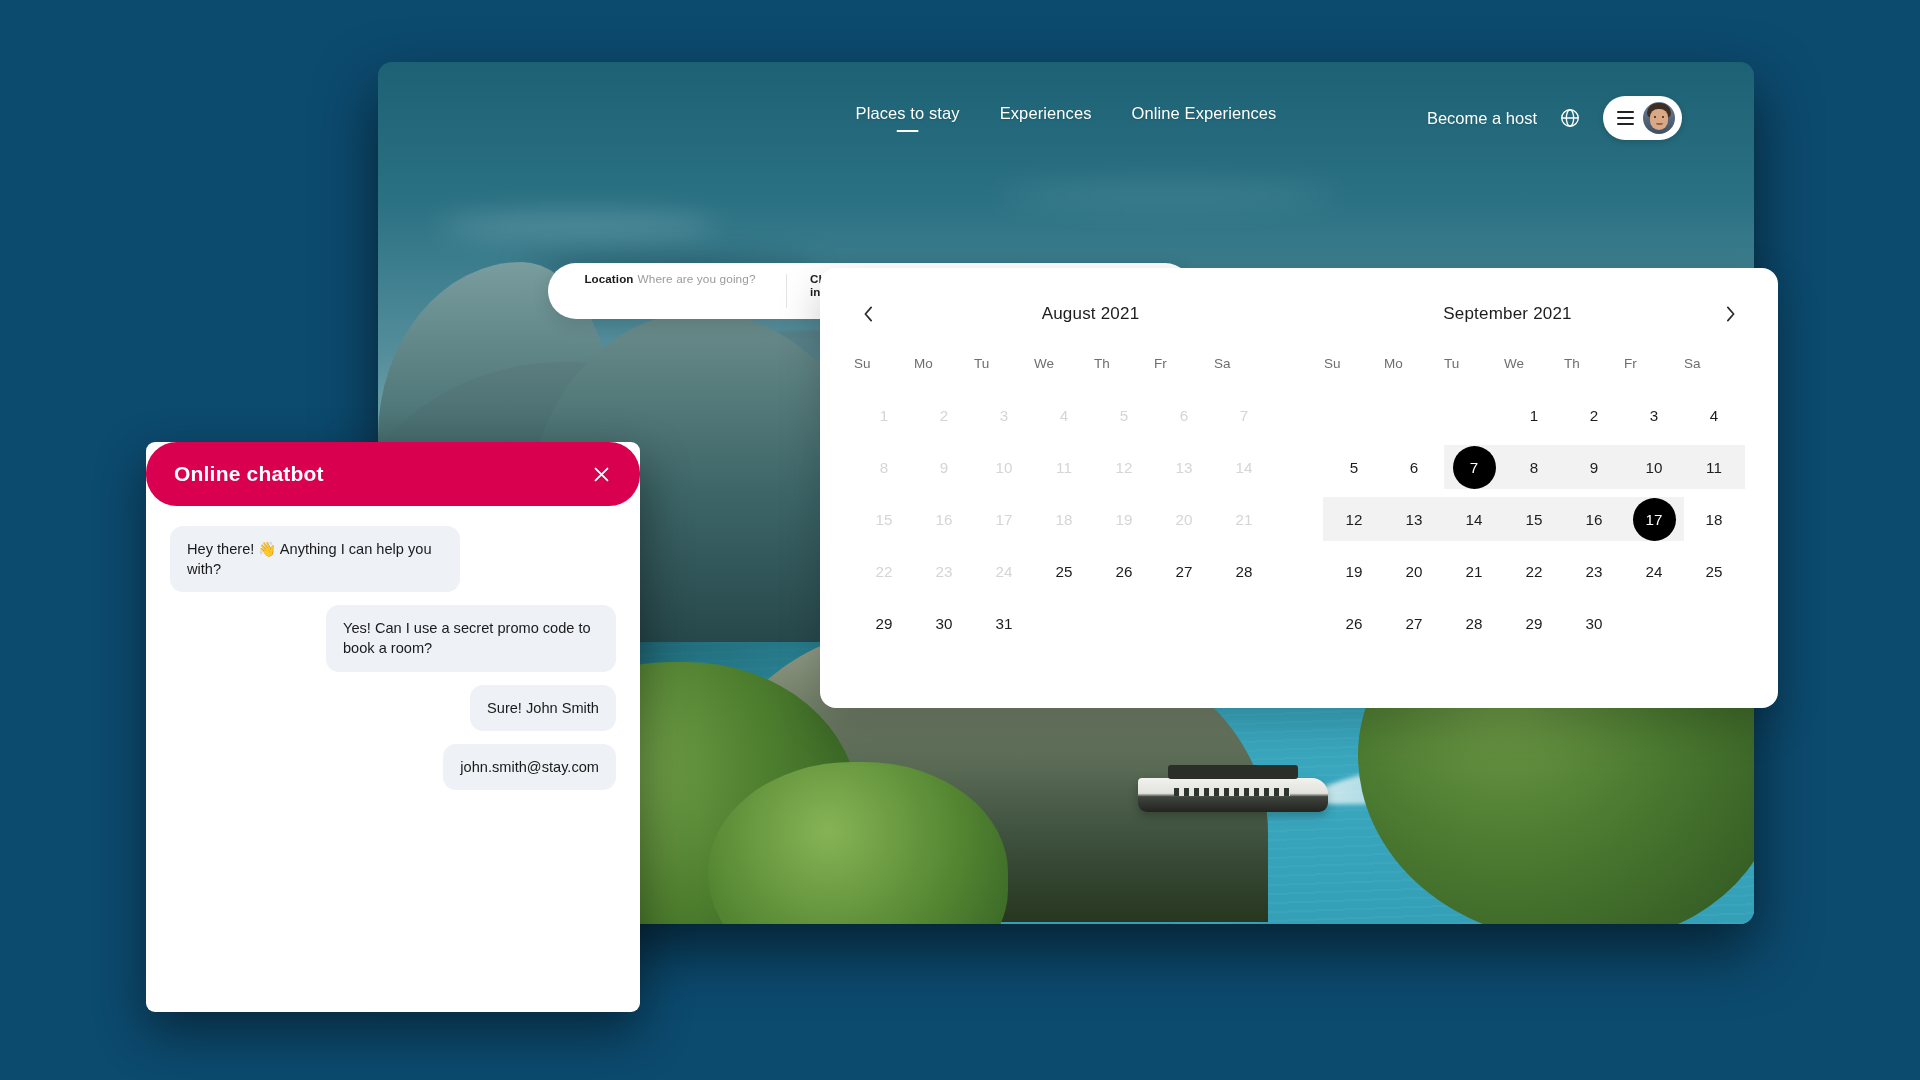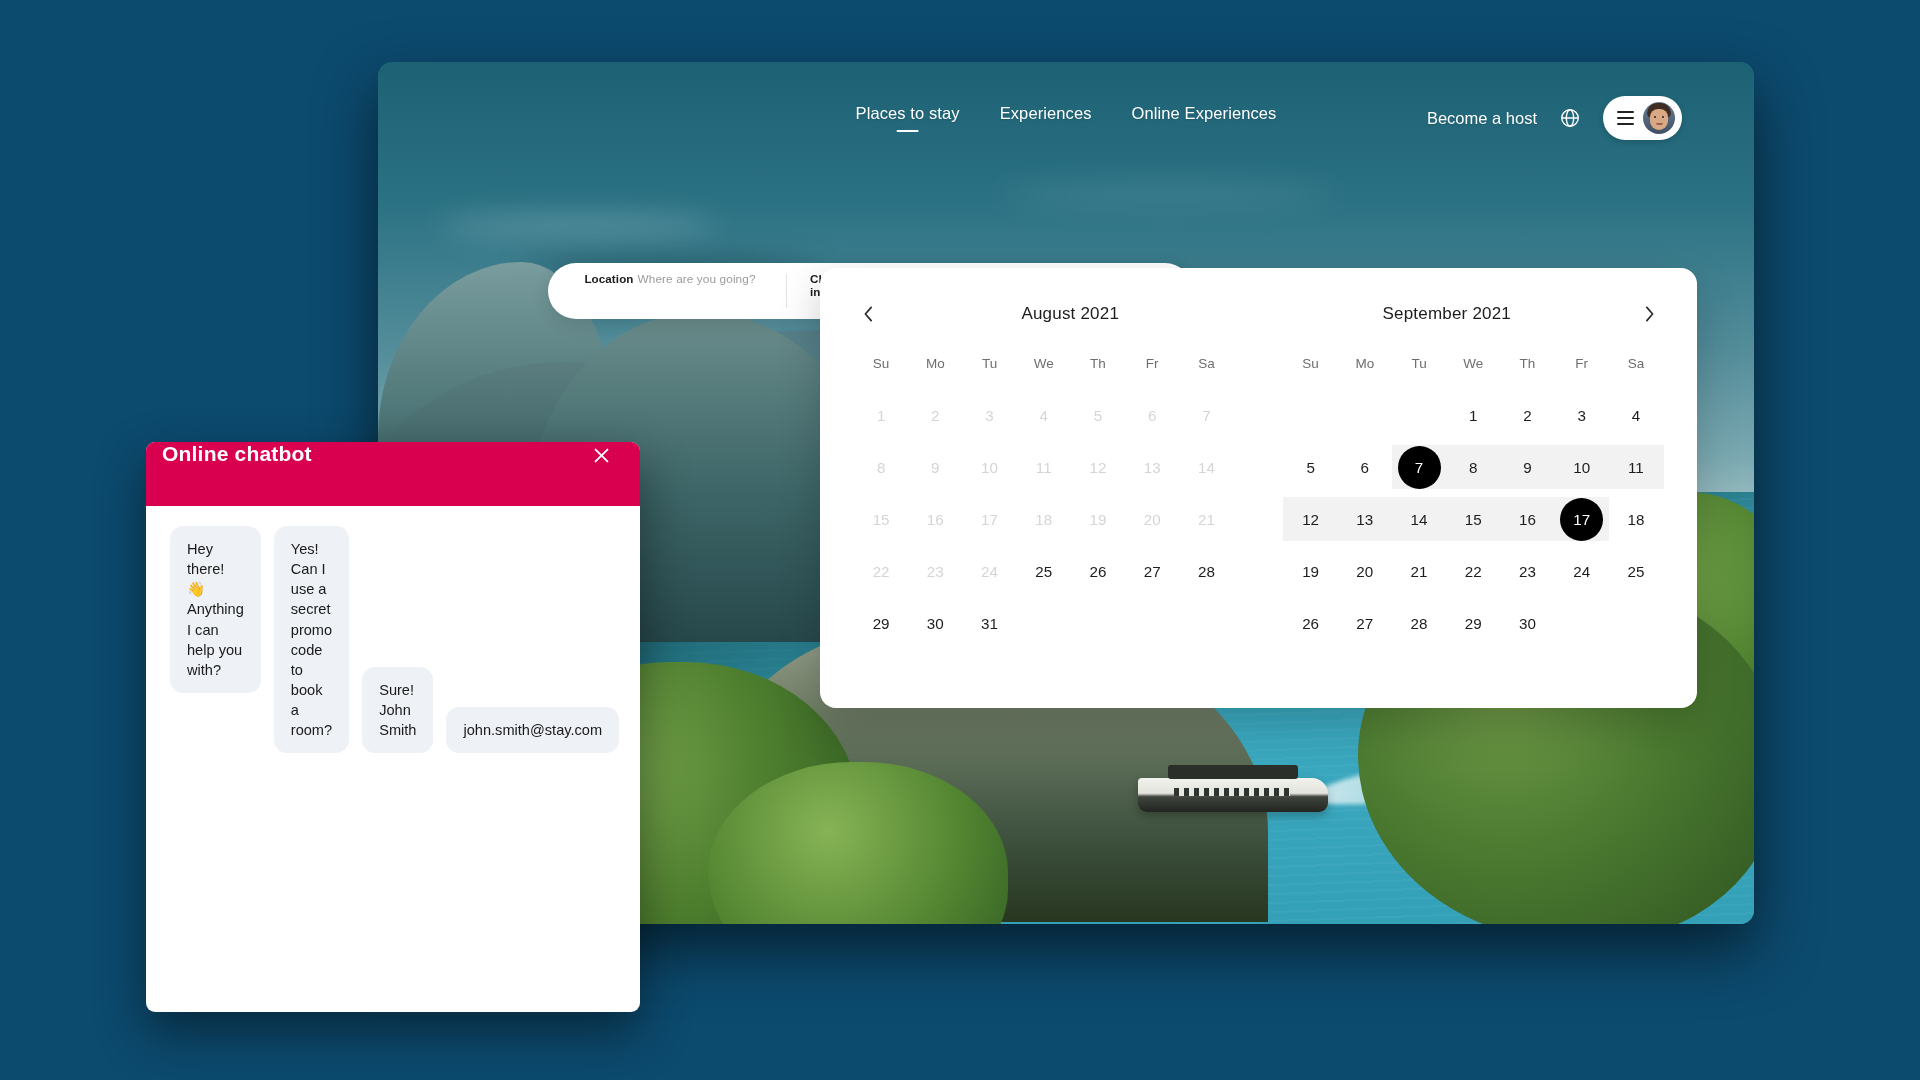--- a/index.html
+++ b/index.html
@@ -307,21 +307,21 @@
     cursor: pointer;
     border: none;
   }
   #search-btn svg { width: 15px; height: 15px; }
 
   
   #calendar {
     position: absolute;
     left: 820px;
     top: 268px;
-    width: 877px;
+    width: 958px;
     height: 440px;
     background: #ffffff;
     border-radius: 16px;
     box-shadow: 0 16px 44px rgba(0,0,0,.20);
     padding: 28px 34px 22px;
   }
   #cal-head {
     display: flex;
     align-items: center;
     height: 36px;
@@ -352,21 +352,20 @@
     gap: 50px;
   }
   .month {
     flex: 1;
   }
   .dow-row, .week-row {
     display: grid;
     grid-template-columns: repeat(7, 1fr);
   }
   .dow {
-    text-align:center;
     font-size: 13.5px;
     color: #6e6e6e;
     padding-bottom: 18px;
   }
   .cell {
     height: 52px;
     display: flex;
     align-items: center;
     justify-content: center;
     font-size: 15.2px;
@@ -404,39 +403,41 @@
     height: 570px;
     border-radius: 9px;
     background: #ffffff;
     overflow: hidden;
     box-shadow: 0 20px 50px rgba(0,0,0,.45);
   }
   #chat-header {
     height: 64px;
     background: #d8004f;
     display: flex;
+    align-items: center;
     justify-content: space-between;
-    padding: 0 26px 0 16px;
+    padding: 0 26px 0 28px;
+    border-radius: 31px;
   }
   #chat-title {
     color: #ffffff;
     font-size: 21px;
     font-weight: bold;
     letter-spacing: .2px;
   }
   #chat-close {
     width: 26px; height: 26px;
     cursor: pointer;
     display:flex; align-items:center; justify-content:center;
   }
   #chat-close svg { width: 17px; height: 17px; }
   #chat-body {
     padding: 20px 24px 18px;
     display: flex;
-    flex-direction: row;
+    flex-direction: column;
     gap: 13px;
   }
   .msg {
     max-width: 290px;
     background: #eef1f5;
     border-radius: 13px;
     padding: 13px 17px;
     font-size: 14.6px;
     line-height: 1.38;
     color: #1a1a1a;

